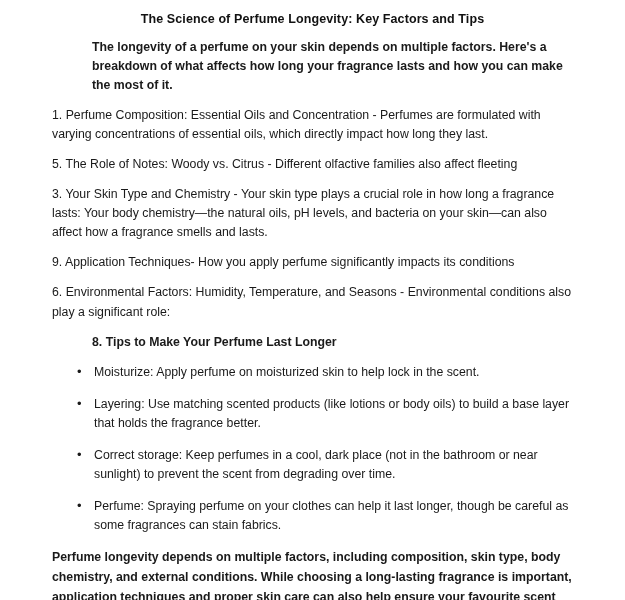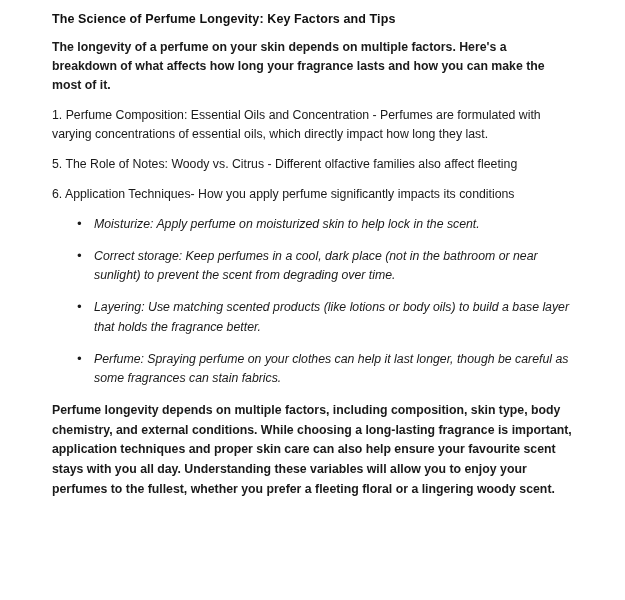--- a/index.html
+++ b/index.html
@@ -17,41 +17,42 @@
   .page {
     width: 625px;
     height: 600px;
     box-sizing: border-box;
     padding: 10px 52px 0 52px;
     background: #ffffff;
   }
   .doc-title {
     font-size: 12.5px;
     font-weight: bold;
+    text-align: center;
     margin: 2px 0 12px 0;
     color: #111111;
     letter-spacing: 0.1px;
   }
   p.para {
     font-size: 12.3px;
     line-height: 1.55;
     margin: 0 0 11px 0;
     color: #1a1a1a;
   }
   p.para.bold-block {
     font-weight: bold;
+    margin-left: 40px;
   }
   .lead {
     font-weight: normal;
   }
   ul.tips {
     list-style: none;
     margin: 2px 0 12px 0;
     padding: 0;
-    font-style: italic;
   }
   ul.tips li {
     position: relative;
     font-size: 12.3px;
     line-height: 1.55;
     margin: 0 0 13px 0;
     padding-left: 42px;
   }
   ul.tips li:before {
     content: "\2022";
@@ -78,30 +79,37 @@
   <p class="para bold-block">The longevity of a perfume on your skin depends on multiple factors. Here's a breakdown of what affects how long your fragrance lasts and how you can make the most of it.</p>
 
   <p class="para">
     <span class="lead">1. Perfume Composition: Essential Oils and Concentration -</span><span> Perfumes are formulated with varying concentrations of essential oils, which directly impact how long they last.</span>
   </p>
 
   <p class="para">
     <span class="lead">5. The Role of Notes: Woody vs. Citrus -</span><span> Different olfactive families also affect fleeting</span>
   </p>
 
+  <p class="para">
+    <span class="lead">3. Your Skin Type and Chemistry</span><span> - Your skin type plays a crucial role in how long a fragrance lasts: Your body chemistry—the natural oils, pH levels, and bacteria on your skin—can also affect how a fragrance smells and lasts.</span>
+  </p>
 
 
   <p class="para">
-    <span class="lead">6. Application Techniques-</span><span> How you apply perfume significantly impacts its conditions</span>
+    <span class="lead">9. Application Techniques-</span><span> How you apply perfume significantly impacts its conditions</span>
   </p>
 
+  <p class="para">
+    <span class="lead">6. Environmental Factors: Humidity, Temperature, and Seasons -</span><span> Environmental conditions also play a significant role:</span>
+  </p>
 
+  <p class="para bold-block">8. Tips to Make Your Perfume Last Longer</p>
 
   <ul class="tips">
     <li>Moisturize: Apply perfume on moisturized skin to help lock in the scent.</li>
+    <li>Layering: Use matching scented products (like lotions or body oils) to build a base layer that holds the fragrance better.</li>
     <li>Correct storage: Keep perfumes in a cool, dark place (not in the bathroom or near sunlight) to prevent the scent from degrading over time.</li>
-    <li>Layering: Use matching scented products (like lotions or body oils) to build a base layer that holds the fragrance better.</li>
     <li>Perfume: Spraying perfume on your clothes can help it last longer, though be careful as some fragrances can stain fabrics.</li>
   </ul>
 
   <p class="closing">Perfume longevity depends on multiple factors, including composition, skin type, body chemistry, and external conditions. While choosing a long-lasting fragrance is important, application techniques and proper skin care can also help ensure your favourite scent stays with you all day. Understanding these variables will allow you to enjoy your perfumes to the fullest, whether you prefer a fleeting floral or a lingering woody scent.</p>
 
 </div>
 
 </body></html>

